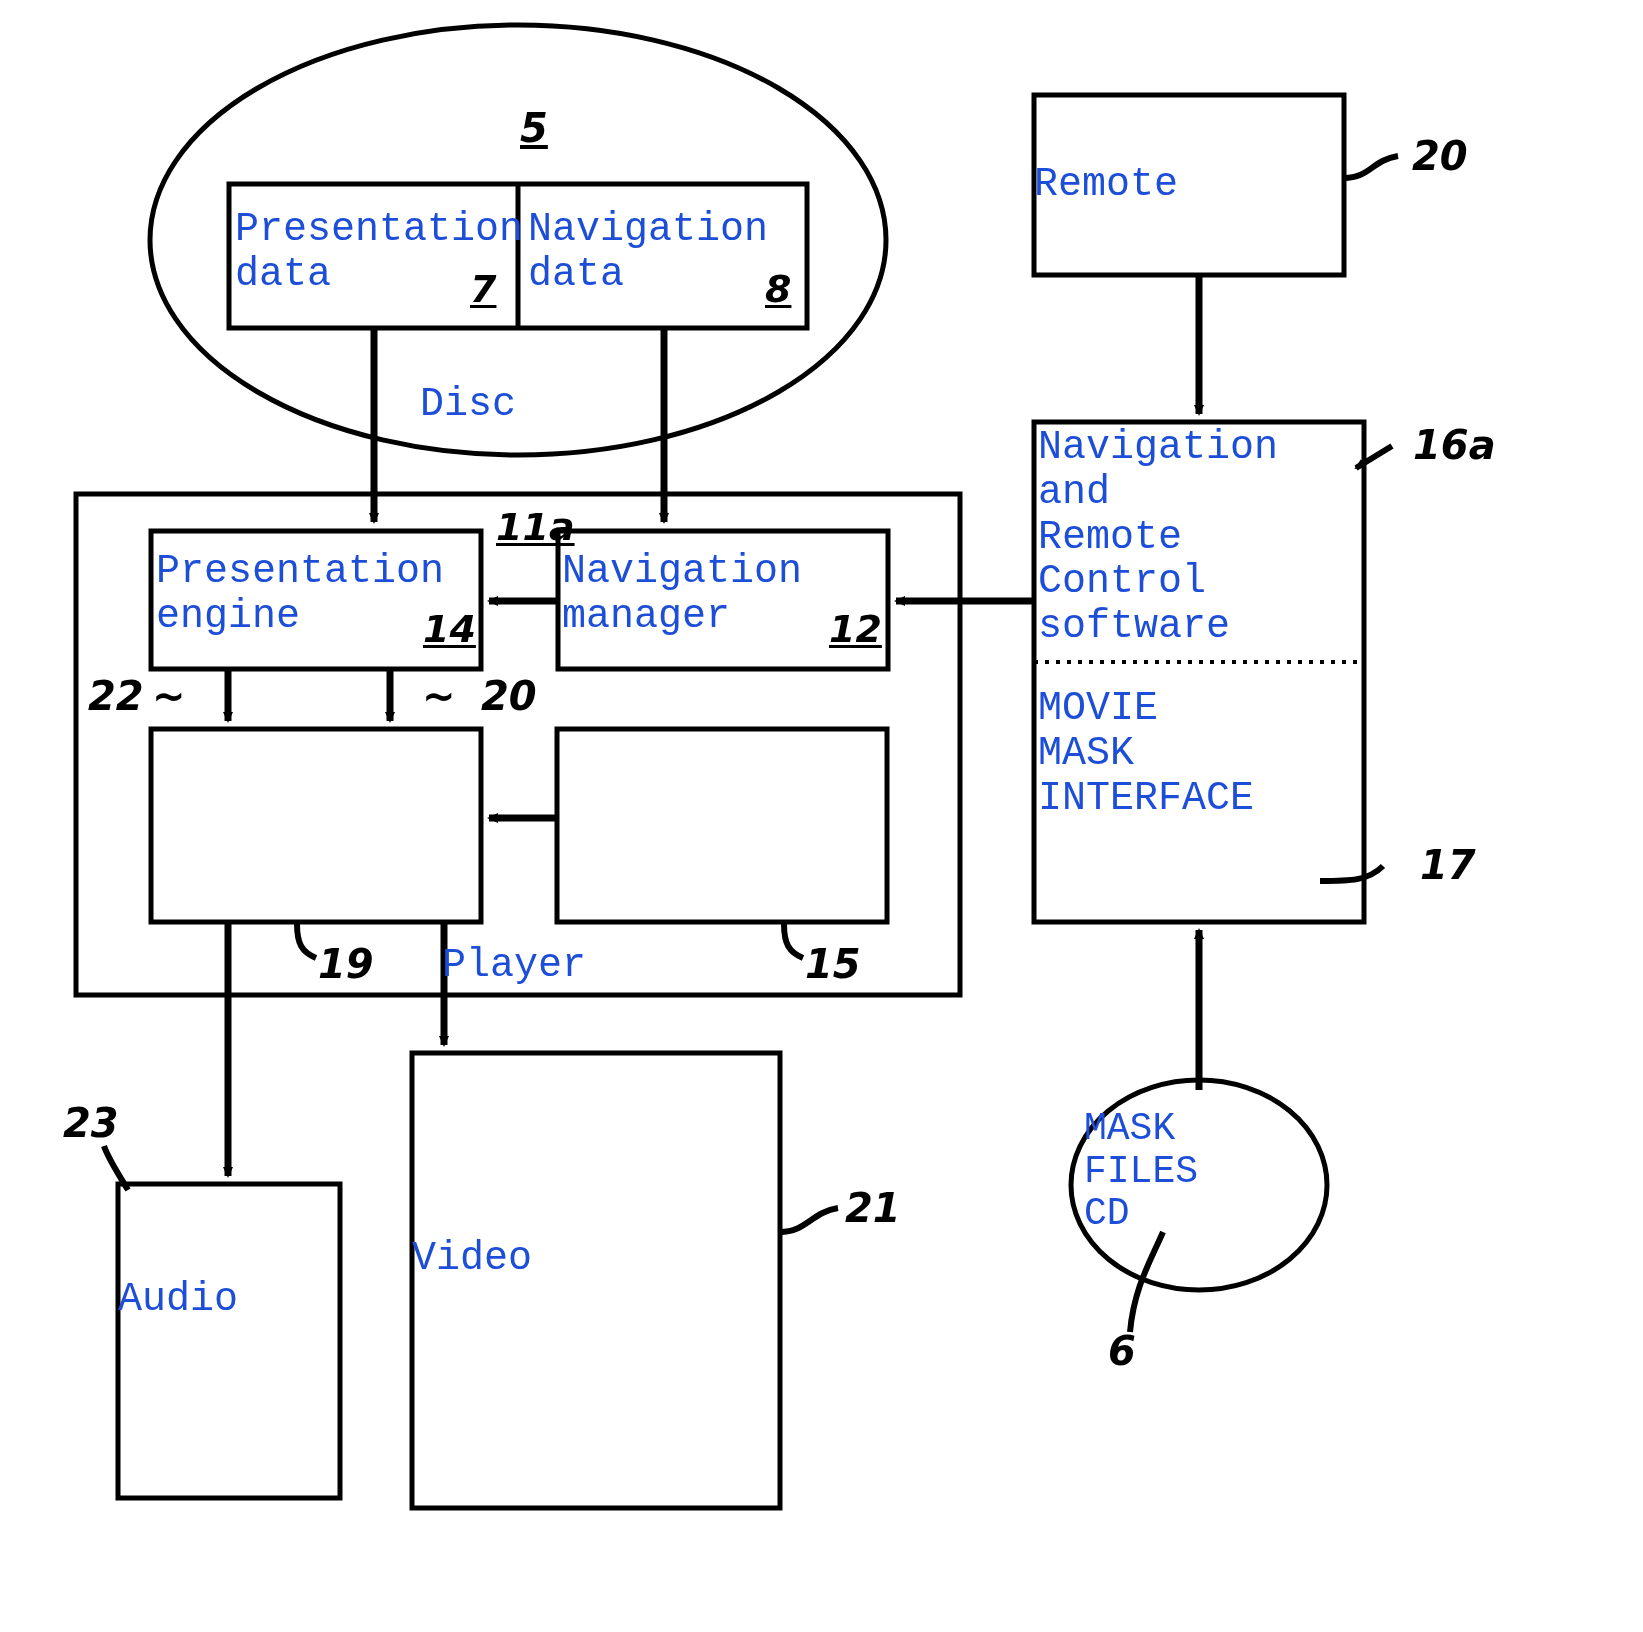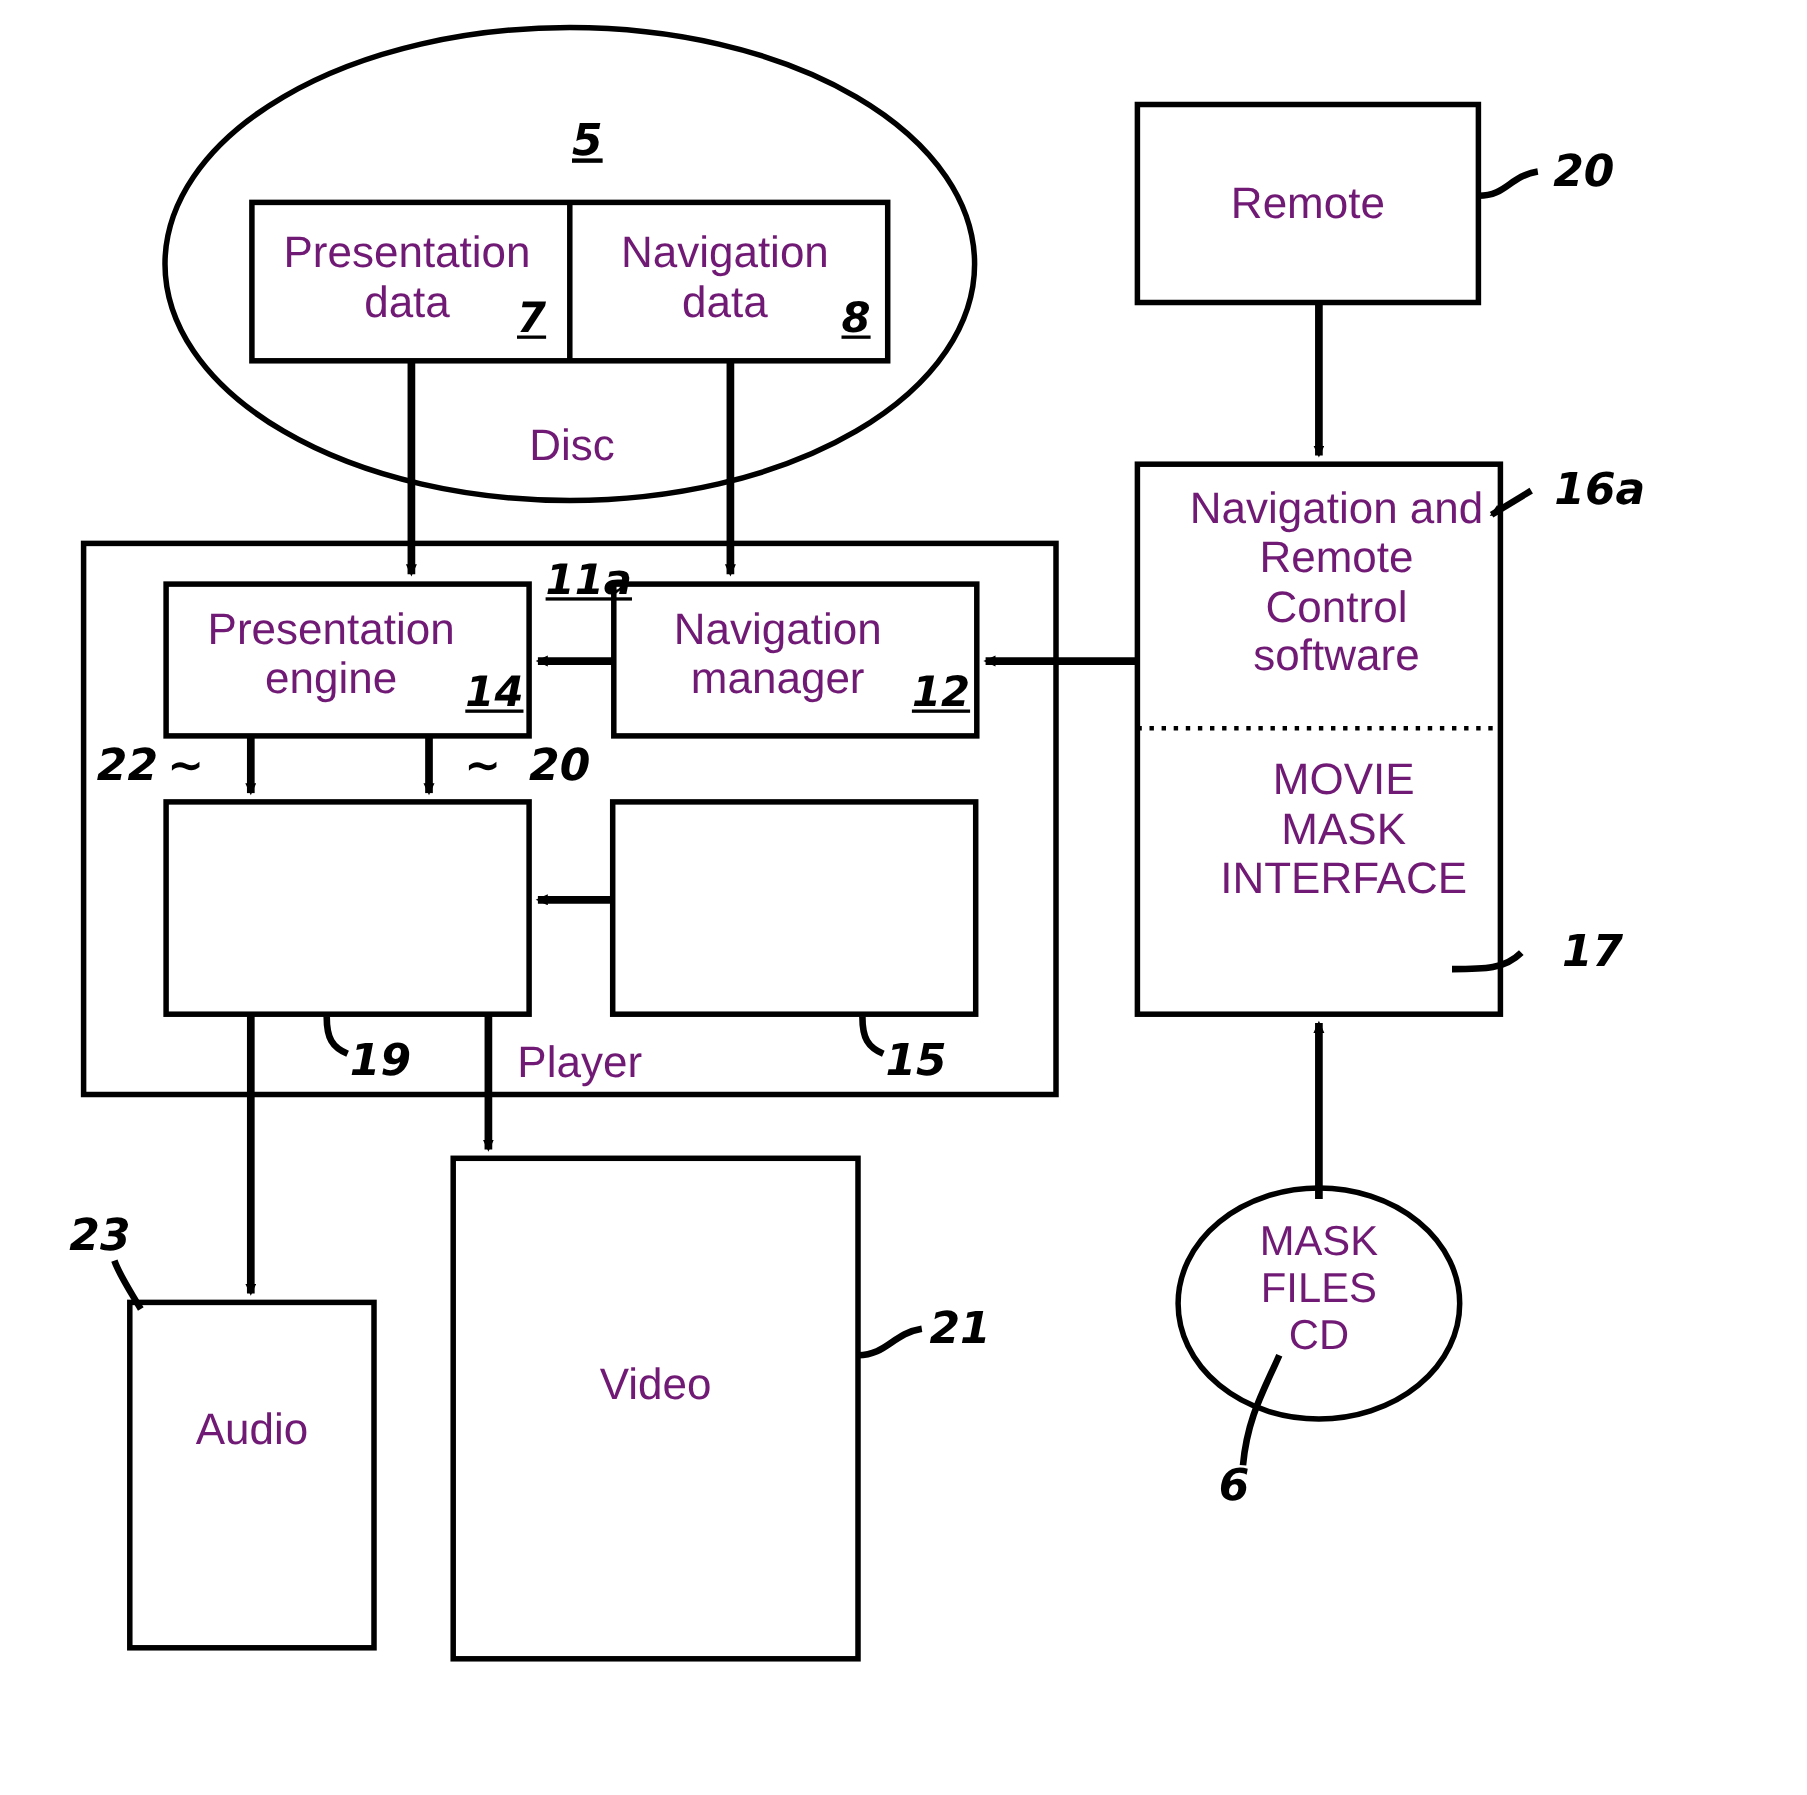--- a/index.html
+++ b/index.html
@@ -17,23 +17,22 @@
   }
   svg.layer {
     position: absolute;
     left: 0;
     top: 0;
     width: 1643px;
     height: 1632px;
   }
   .node-label {
     position: absolute;
-    text-align: center;
-    color: #701a75;
-    font-family: Liberation Sans, sans-serif;
+    color: #1d4ed8;
+    font-family: Liberation Mono, monospace;
     line-height: 1.12;
     white-space: pre-line;
     pointer-events: none;
   }
   .ref-num {
     position: absolute;
     color: #000;
     font-family: "DejaVu Sans", sans-serif;
     font-weight: bold;
     font-style: italic;
@@ -127,21 +126,21 @@
 
   <div class="node-label t32" style="left:528px; top:208px; width:262px;">Navigation
 data</div>
   <div class="ref-num underlined t30" style="left:765px; top:267px;">8</div>
 
   <div class="node-label t32" style="left:420px; top:383px; width:200px;">Disc</div>
 
   <div class="node-label t32" style="left:1034px; top:163px; width:310px;">Remote</div>
   <div class="ref-num t32" style="left:1412px; top:133px;">20</div>
 
-  <div class="node-label t32" style="left:1038px; top:440px; width:282px;margin-left:36px;">Navigation and
+  <div class="node-label t32" style="left:1038px; top:426px; width:282px;">Navigation and
 Remote
 Control
 software</div>
   <div class="ref-num t32" style="left:1413px; top:422px;">16a</div>
 
   <div class="node-label t32" style="left:1038px; top:687px; width:367px;">MOVIE
 MASK
 INTERFACE</div>
   <div class="ref-num t32" style="left:1420px; top:842px;">17</div>
 

